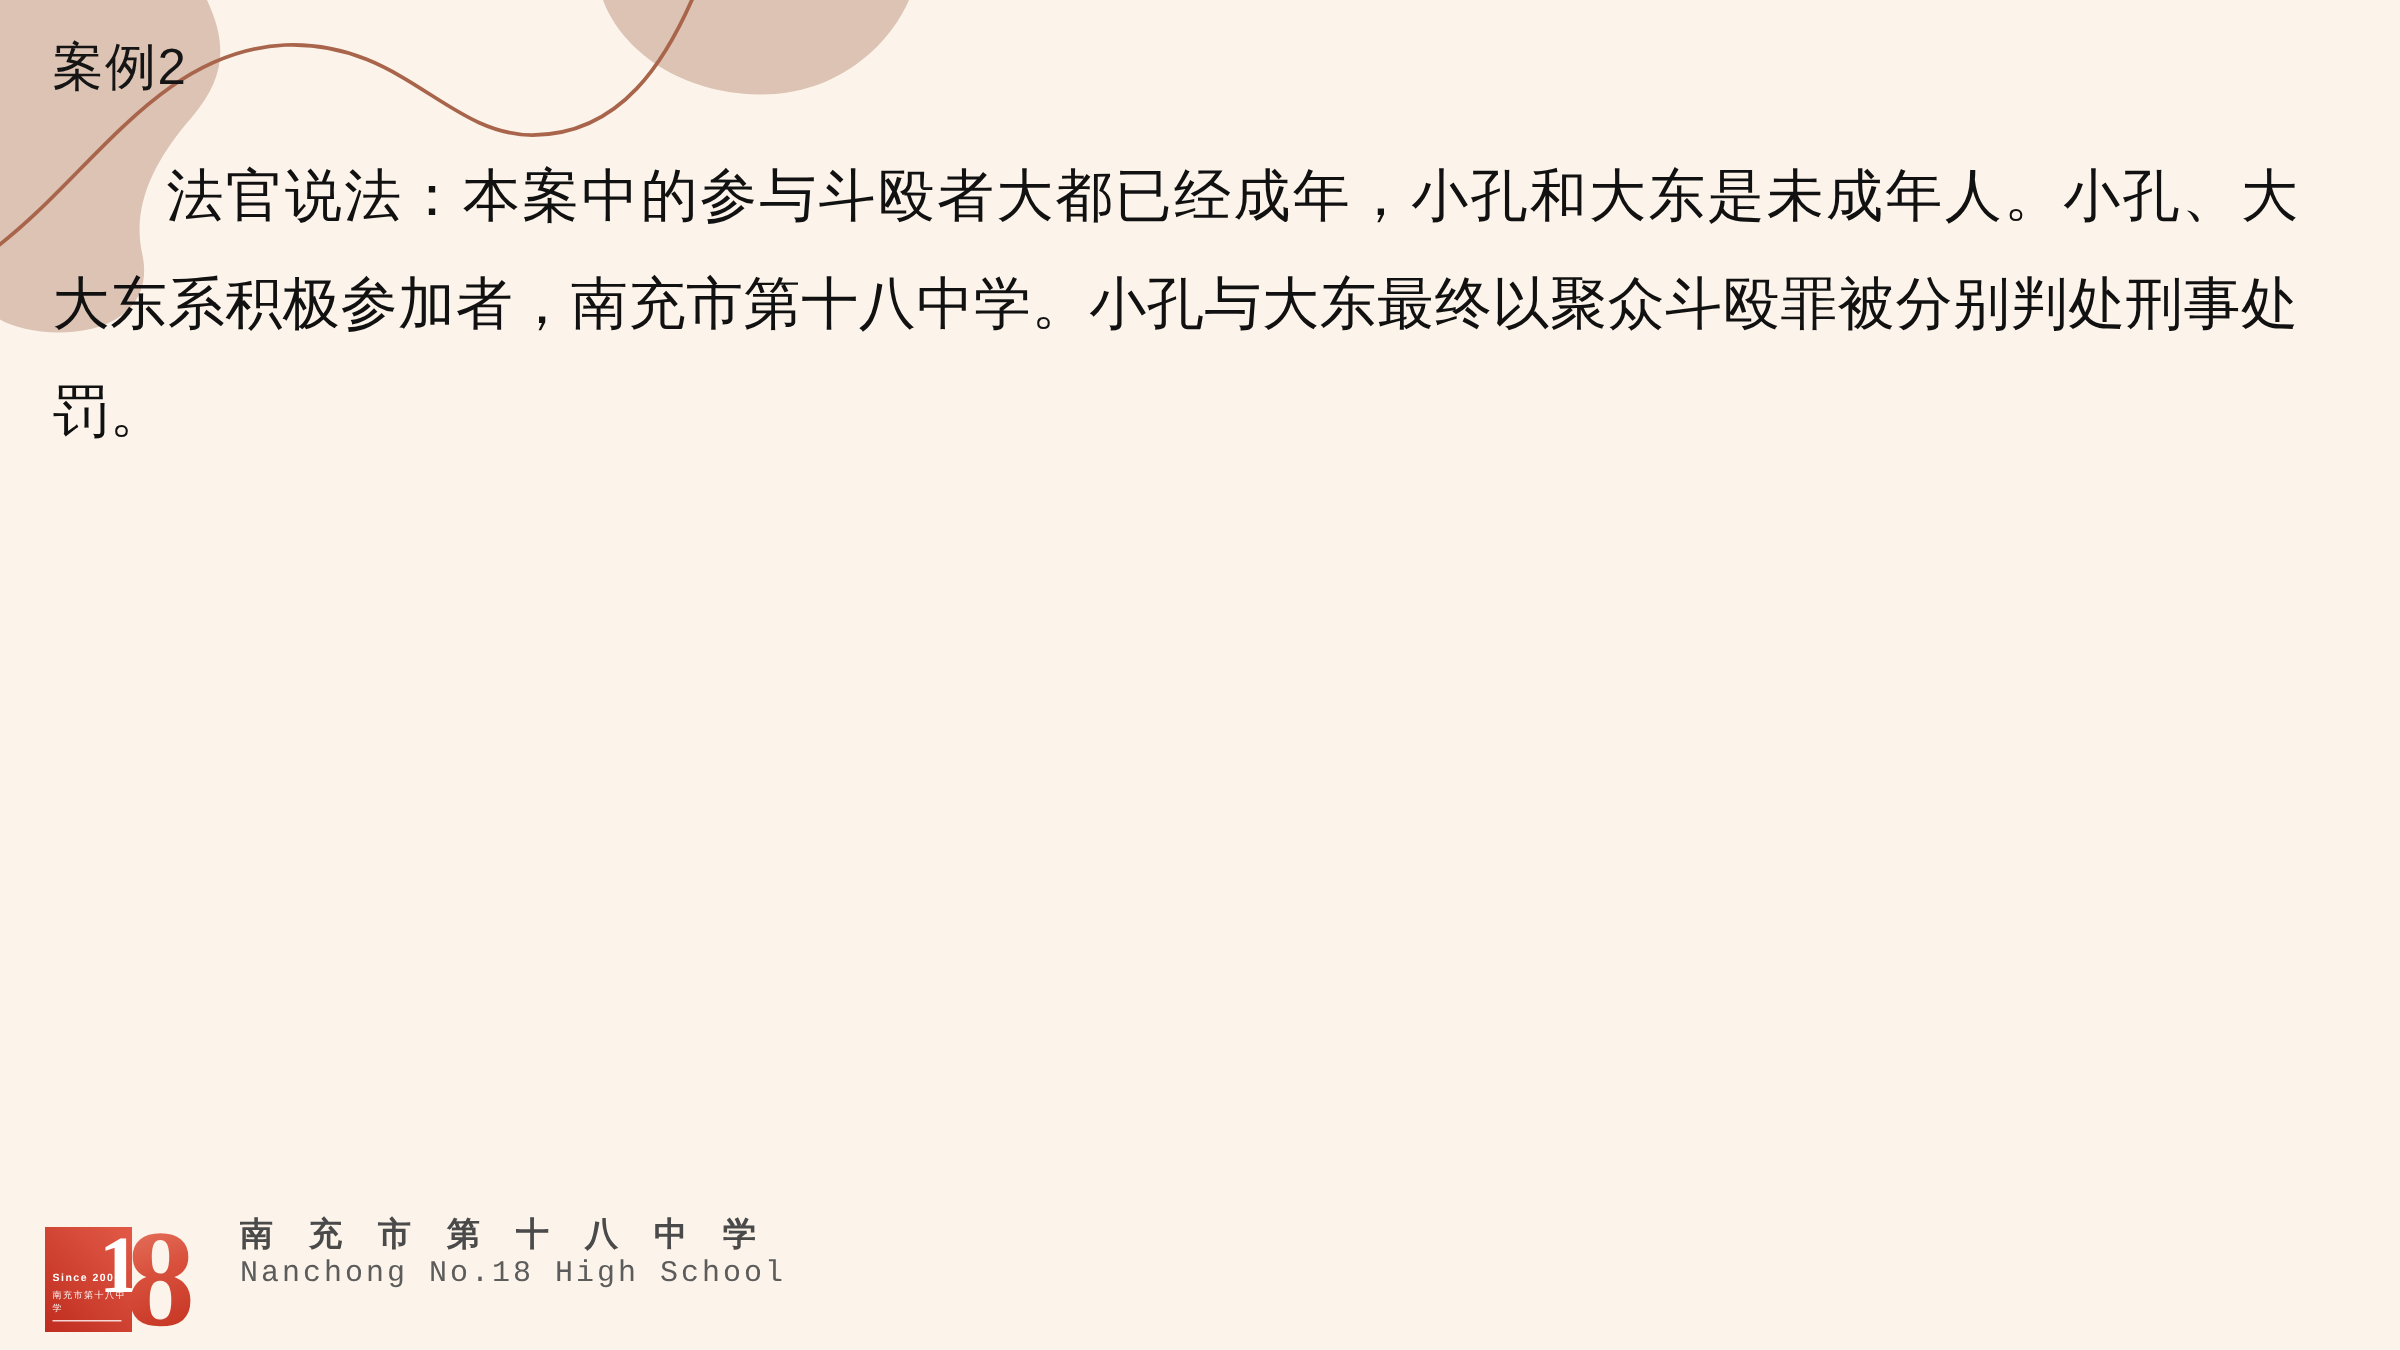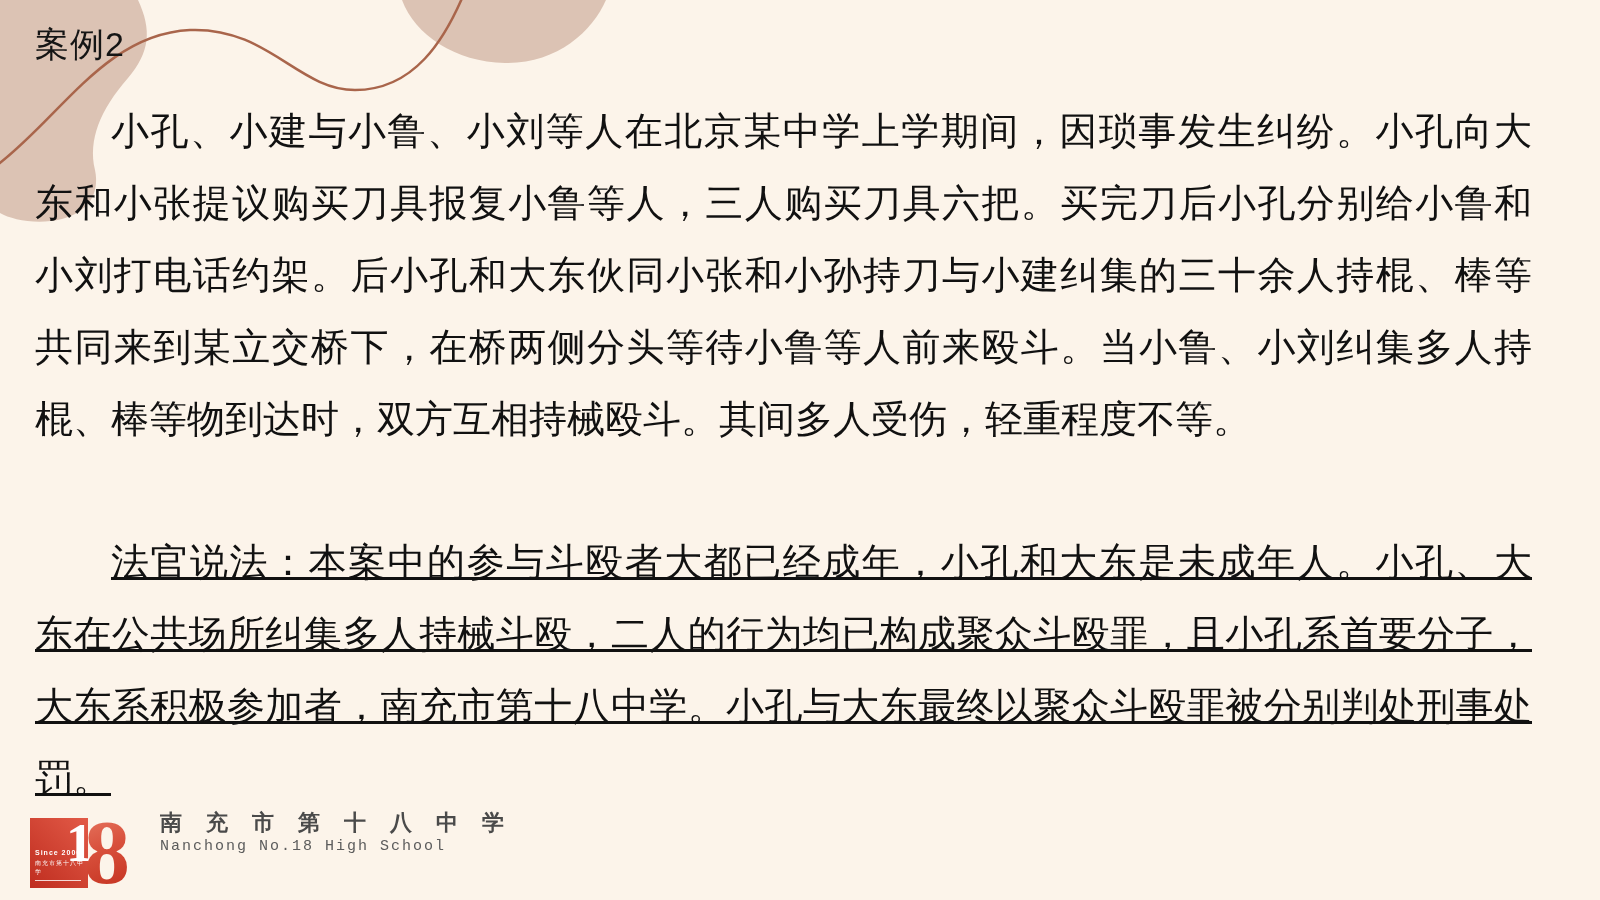--- a/index.html
+++ b/index.html
@@ -60,50 +60,42 @@
     -webkit-background-clip:text; background-clip:text; color:transparent;
   }
   .school-cn {
     position:absolute; left:130px; top:0px;
     font-size:22px; font-weight:bold; color:#4a4a4a;
     letter-spacing:24px; font-family:"Liberation Serif","DejaVu Serif",serif;
     white-space:nowrap;
   }
   .school-en {
     position:absolute; left:130px; top:30px;
-    font-size:15px; color:#5c5c5c; letter-spacing:2px;
+    font-size:20px; color:#5c5c5c; letter-spacing:2px;
     font-family:"Liberation Mono","DejaVu Sans Mono",monospace;
     white-space:nowrap;
   }
 </style>
 </head>
 <body>
 
 <div class="slide">
 
   <svg class="deco" width="740" height="240" viewBox="0 0 740 240" aria-hidden="true">
     <path fill="#DCC3B4" d="M0,0 L138,0 C152,30 150,52 128,78 C100,110 88,140 95,170
          C100,194 88,212 62,219 C38,225 12,220 0,213 Z"></path>
     <path fill="#DCC3B4" d="M402,0 C415,35 455,62 505,63 C556,64 592,32 606,0 Z"></path>
     <path fill="none" stroke="#A9654B" stroke-width="2.5" stroke-linecap="round" d="M-4,166 C60,118 105,34 190,30 C268,27 298,90 355,90 C415,90 445,38 463,-4"></path>
   </svg>
 
   <div class="title">案例2</div>
 
   <div class="content">
     <div class="para">
-      <div class="line first">小孔、小建与小鲁、小刘等人在北京某中学上学期间，因琐事发生纠纷。小孔向大</div>
-      <div class="line">东和小张提议购买刀具报复小鲁等人，三人购买刀具六把。买完刀后小孔分别给小鲁和</div>
-      <div class="line">小刘打电话约架。后小孔和大东伙同小张和小孙持刀与小建纠集的三十余人持棍、棒等</div>
-      <div class="line">共同来到某立交桥下，在桥两侧分头等待小鲁等人前来殴斗。当小鲁、小刘纠集多人持</div>
-      <div class="line last">棍、棒等物到达时，双方互相持械殴斗。其间多人受伤，轻重程度不等。</div>
-    </div>
-    <div class="para">
       <div class="line first">法官说法：本案中的参与斗殴者大都已经成年，小孔和大东是未成年人。小孔、大</div>
-      <div class="line">东在公共场所纠集多人持械斗殴，二人的行为均已构成聚众斗殴罪，且小孔系首要分子，</div>
       <div class="line">大东系积极参加者，南充市第十八中学。小孔与大东最终以聚众斗殴罪被分别判处刑事处</div>
       <div class="line last">罚。</div>
     </div>
   </div>
 
   <div class="footer">
     <div class="logo-mark">
       <div class="logo-square">
         <div class="logo-since">Since 2000</div>
         <div class="logo-tinycn">南充市第十八中学</div>

